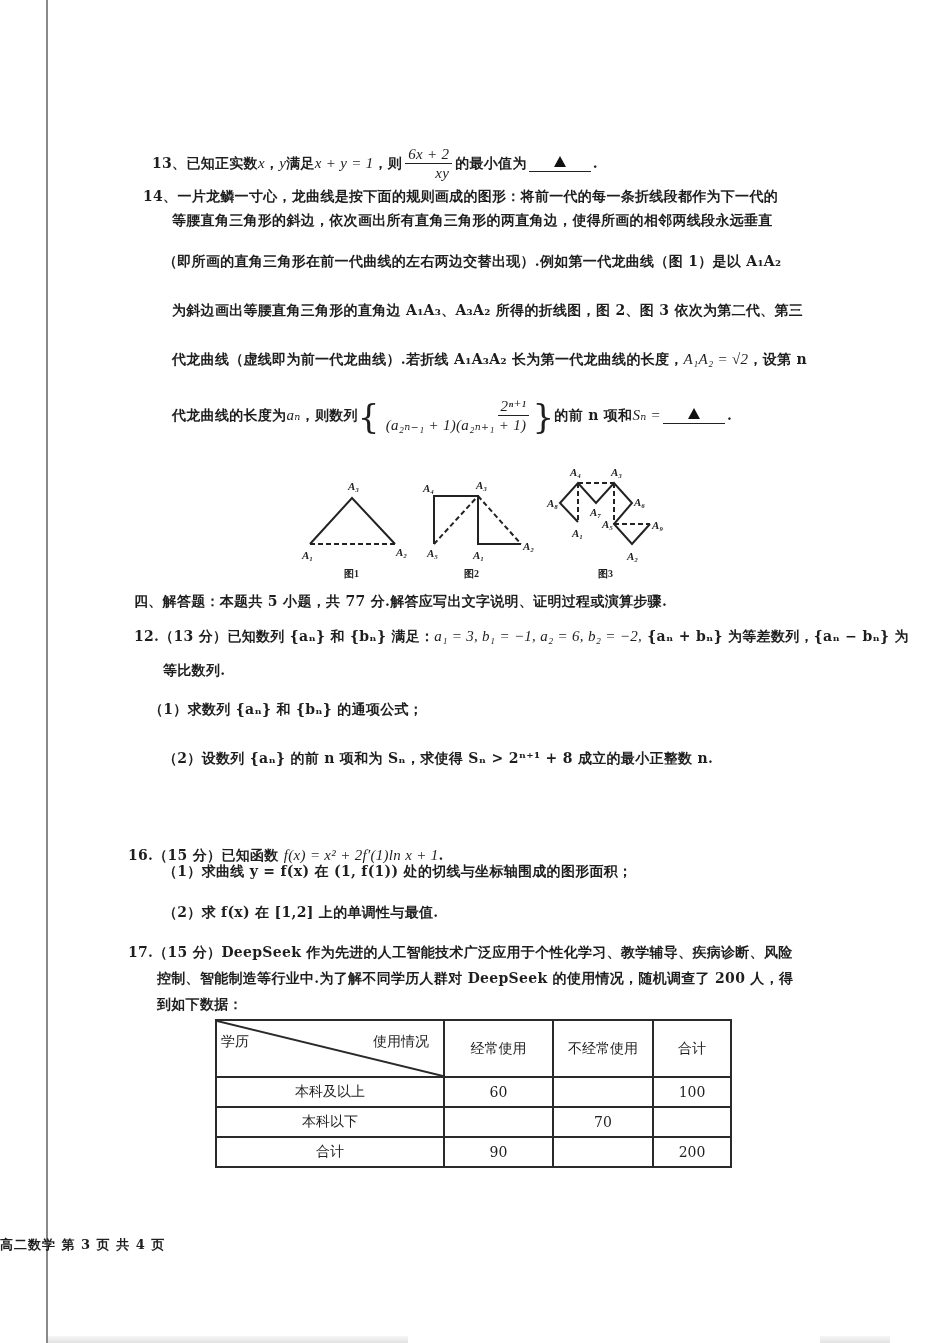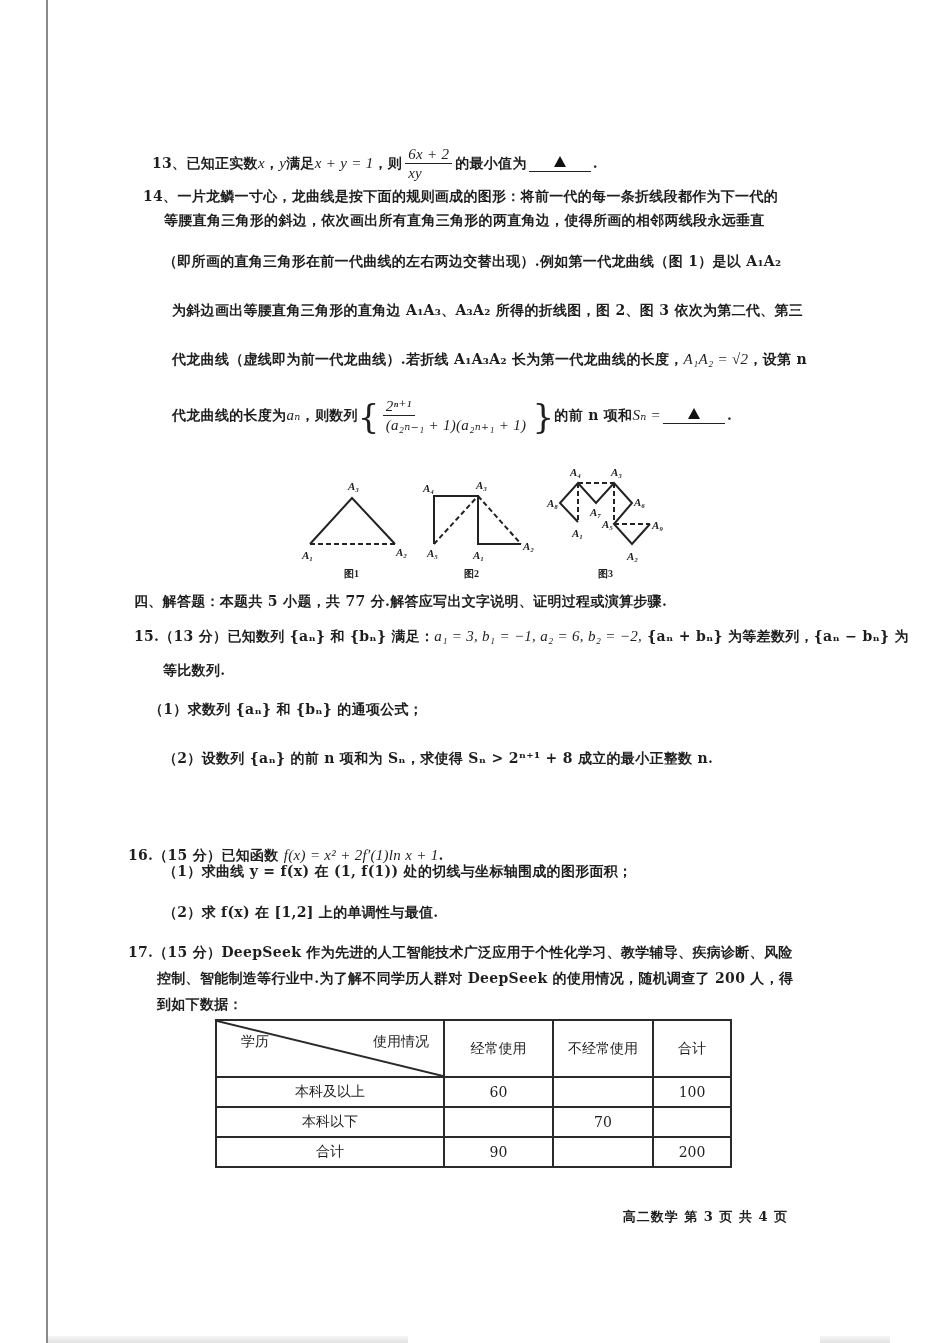--- a/index.html
+++ b/index.html
@@ -5,51 +5,51 @@
   html, body { margin: 0; padding: 0; background: #ffffff; }
   body {
     width: 950px; height: 1343px; position: relative; overflow: hidden;
     font-family: "DejaVu Serif", "Liberation Serif", serif;
     color: #1e1e1e;
   }
   .margin-line { position: absolute; left: 46px; top: 0; width: 2px; height: 1343px; background: #8a8a8a; }
   .bottom-shadow { position: absolute; top: 1336px; height: 7px; background: linear-gradient(#f6f6f6, #e2e2e2); }
   .abs { position: absolute; white-space: nowrap; font-size: 14px; font-weight: bold; letter-spacing: 0.3px; }
   .math { font-family: "Liberation Serif", "DejaVu Serif", serif; font-style: italic; font-weight: normal; font-size: 15px; }
-  .frac { display: inline-flex; flex-direction: column; align-items: flex-start; vertical-align: middle; margin: 0 3px; }
+  .frac { display: inline-flex; flex-direction: column; align-items: flex-end; vertical-align: middle; margin: 0 3px; }
   .frac .num { border-bottom: 1px solid #222; padding: 0 3px 1px; line-height: 16px; }
   .frac .den { padding: 1px 3px 0; line-height: 16px; }
   .brace { font-size: 34px; font-weight: normal; font-family: "DejaVu Serif", serif; vertical-align: middle; line-height: 34px; }
   .blank { display: inline-block; width: 62px; border-bottom: 1.5px solid #222; text-align: center; margin: 0 2px; }
   .tri { display: inline-block; width: 0; height: 0; border-left: 6px solid transparent; border-right: 6px solid transparent; border-bottom: 11px solid #111; vertical-align: 1px; }
   svg text { font-family: "Liberation Serif", serif; }
   table.data { position: absolute; left: 215px; top: 1019px; border-collapse: collapse; font-family: "DejaVu Serif", serif; font-size: 14px; }
   table.data td { border: 2px solid #2a2a2a; text-align: center; padding: 0; }
   .diag-cell { position: relative; width: 226px; height: 55px; }
   .diag-cell svg { position: absolute; left: 0; top: 0; }
-  .diag-left { position: absolute; left: 24px; top: 12px; text-align: right; }
+  .diag-left { position: absolute; left: 4px; top: 12px; text-align: right; }
   .diag-right { position: absolute; right: 14px; top: 12px; }
-  .footer { position: absolute; top: 1208px; left: 0; width: 788px; text-align: right; font-size: 13px; font-weight: bold; letter-spacing: 1px; }
+  .footer { position: absolute; top: 1236px; left: 0; width: 788px; text-align: left; font-size: 13px; font-weight: bold; letter-spacing: 1px; }
 </style>
 </head>
 <body>
 
 <div class="margin-line"></div>
 <div class="bottom-shadow" style="left:48px;width:360px;"></div>
 <div class="bottom-shadow" style="left:820px;width:70px;"></div>
 
 <div class="abs" style="left:152px;top:146px;">
   <span>13、</span><span>已知正实数</span><span class="math">x</span><span>，</span><span class="math">y</span><span>满足</span><span class="math">x + y = 1</span><span>，则</span><span class="frac math">
       <span class="num">6x + 2</span>
       <span class="den">xy</span>
     </span><span>的最小值为</span><span class="blank"><span class="tri"></span></span><span>.</span>
 </div>
 
 <div class="abs" style="left:143px;top:188px;"><span>14、</span><span>一片龙鳞一寸心，龙曲线是按下面的规则画成的图形：将前一代的每一条折线段都作为下一代的</span></div>
-<div class="abs" style="left:164px;top:212px;">等腰直角三角形的斜边，依次画出所有直角三角形的两直角边，使得所画的相邻两线段永远垂直</div>
+<div class="abs" style="left:172px;top:212px;">等腰直角三角形的斜边，依次画出所有直角三角形的两直角边，使得所画的相邻两线段永远垂直</div>
 <div class="abs" style="left:163px;top:253px;">（即所画的直角三角形在前一代曲线的左右两边交替出现）.例如第一代龙曲线（图 1）是以 A₁A₂</div>
 <div class="abs" style="left:172px;top:302px;">为斜边画出等腰直角三角形的直角边 A₁A₃、A₃A₂ 所得的折线图，图 2、图 3 依次为第二代、第三</div>
 <div class="abs" style="left:172px;top:351px;"><span>代龙曲线（虚线即为前一代龙曲线）.若折线 A₁A₃A₂ 长为第一代龙曲线的长度，</span><span class="math">A₁A₂ = √2</span><span>，设第 n</span></div>
 <div class="abs" style="left:172px;top:398px;">
   <span>代龙曲线的长度为</span><span class="math">aₙ</span><span>，则数列</span><span class="brace">{</span><span class="frac math">
       <span class="num">2ⁿ⁺¹</span>
       <span class="den">(a₂ₙ₋₁ + 1)(a₂ₙ₊₁ + 1)</span>
     </span><span class="brace">}</span><span>的前 n 项和</span><span class="math">Sₙ =</span><span class="blank"><span class="tri"></span></span><span>.</span>
 </div>
 
@@ -90,21 +90,21 @@
   </g>
   <g font-size="10" font-family="DejaVu Serif" font-weight="bold" fill="#222">
     <text x="64" y="115">图1</text>
     <text x="184" y="115">图2</text>
     <text x="318" y="115">图3</text>
   </g>
 </svg>
 
 <div class="abs" style="left:134px;top:593px;">四、解答题：本题共 5 小题，共 77 分.解答应写出文字说明、证明过程或演算步骤.</div>
 
-<div class="abs" style="left:134px;top:628px;"><span>15.（13 分）已知数列 {aₙ} 和 {bₙ} 满足：</span><span class="math">a₁ = 3, b₁ = −1, a₂ = 6, b₂ = −2,</span> <span>{aₙ + bₙ} 为等差数列，{aₙ − bₙ} 为</span></div>
+<div class="abs" style="left:134px;top:628px;"><span>12.（13 分）已知数列 {aₙ} 和 {bₙ} 满足：</span><span class="math">a₁ = 3, b₁ = −1, a₂ = 6, b₂ = −2,</span> <span>{aₙ + bₙ} 为等差数列，{aₙ − bₙ} 为</span></div>
 <div class="abs" style="left:163px;top:662px;">等比数列.</div>
 <div class="abs" style="left:149px;top:701px;">（1）求数列 {aₙ} 和 {bₙ} 的通项公式；</div>
 <div class="abs" style="left:163px;top:750px;">（2）设数列 {aₙ} 的前 n 项和为 Sₙ，求使得 Sₙ &gt; 2ⁿ⁺¹ + 8 成立的最小正整数 n.</div>
 
 <div class="abs" style="left:128px;top:800px;margin-top:47px;"><span>16.（15 分）已知函数</span> <span class="math">f(x) = x² + 2f′(1)ln x + 1</span><span>.</span></div>
 <div class="abs" style="left:163px;top:863px;">（1）求曲线 y = f(x) 在 (1, f(1)) 处的切线与坐标轴围成的图形面积；</div>
 <div class="abs" style="left:163px;top:904px;">（2）求 f(x) 在 [1,2] 上的单调性与最值.</div>
 
 <div class="abs" style="left:128px;top:944px;">17.（15 分）DeepSeek 作为先进的人工智能技术广泛应用于个性化学习、教学辅导、疾病诊断、风险</div>
 <div class="abs" style="left:157px;top:970px;">控制、智能制造等行业中.为了解不同学历人群对 DeepSeek 的使用情况，随机调查了 200 人，得</div>

